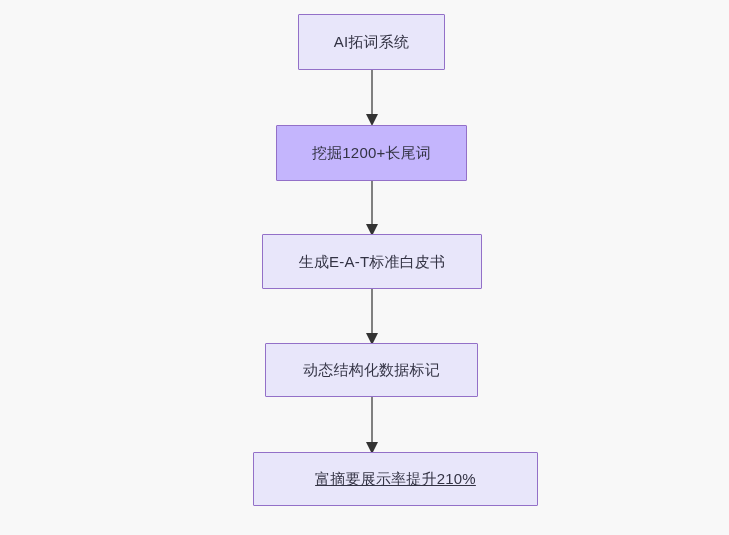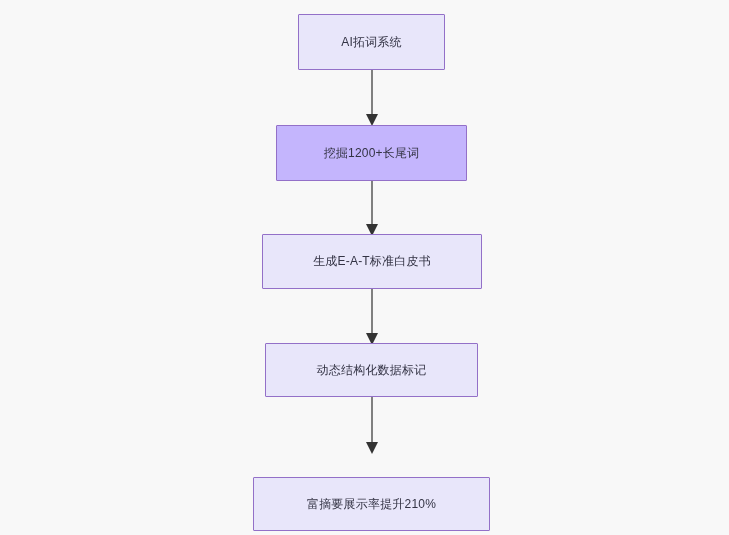--- a/index.html
+++ b/index.html
@@ -21,21 +21,21 @@
   .node {
     position: absolute;
     box-sizing: border-box;
     background: #e8e6fa;
     border: 1.5px solid #9370c8;
     border-radius: 1px;
     display: flex;
     align-items: center;
     justify-content: center;
     color: #333344;
-    font-size: 12px;
+    font-size: 15px;
     line-height: 1.2;
     letter-spacing: 0.2px;
     white-space: nowrap;
   }
   .node-label {
     display: block;
   }
   .edge {
     position: absolute;
     overflow: visible;
@@ -84,17 +84,17 @@
   </div>
 
   <div class="node" id="node-4" style="left: 265px; top: 343px; width: 213px; height: 54px; background: rgb(232, 230, 250); border-color: rgb(147, 112, 200); color: rgb(51, 51, 68);">
     <span class="node-label">动态结构化数据标记</span>
   </div>
 
   <div class="node" id="node-3" style="left: 262px; top: 234px; width: 220px; height: 55px; background: rgb(232, 230, 250); border-color: rgb(147, 112, 200); color: rgb(51, 51, 68);">
     <span class="node-label">生成E-A-T标准白皮书</span>
   </div>
 
-  <div class="node" id="node-5" style="left: 253px; top: 477px; width: 237px; height: 54px; background: rgb(232, 230, 250); border-color: rgb(147, 112, 200); color: rgb(51, 51, 68);">
+  <div class="node" id="node-5" style="left: 253px; top: 452px; width: 285px; height: 54px; background: rgb(232, 230, 250); border-color: rgb(147, 112, 200); color: rgb(51, 51, 68); text-decoration: underline;">
     <span class="node-label">富摘要展示率提升210%</span>
   </div>
 
 </div>
 
 </body></html>

